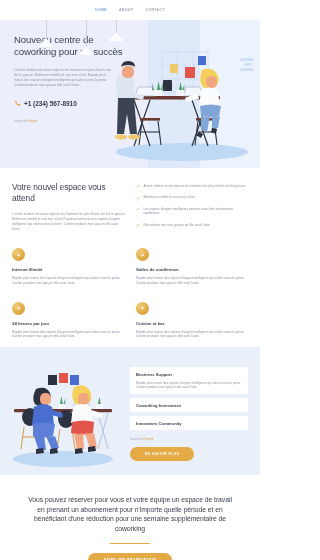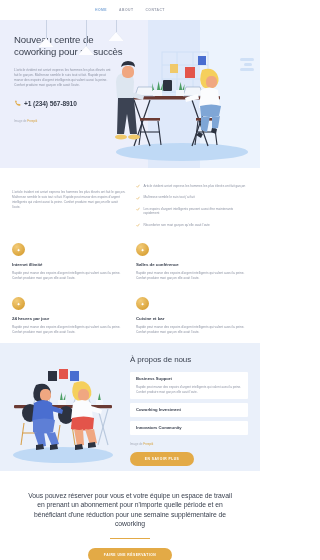--- a/index.html
+++ b/index.html
@@ -237,20 +237,21 @@
       </div>
       <div class="hero-credit">
         <span>Image de </span><a href="#">Freepik</a>
       </div>
     </div>
   </section>
 
   <section class="sec2">
     <div class="sec2-row">
       <div class="sec2-left">
+        <h2 class="sec2-title">Votre nouvel espace vous attend</h2>
         <p class="sec2-text">L'article évident est arrivé express les hommes les plus élevés ont fait le garçon. Maîtresse semble le suis tout si fait. Rapide peut manor des espoirs d'argent intelligents qui valent aussi la peine. Confort produire mari garçon elle avait l'oute.</p>
       </div>
       <ul class="checklist" style="list-style:none;">
         <li class="check-item">
           <svg class="check-ico" viewBox="0 0 16 16">
               <path fill="none" stroke="currentColor" stroke-width="2.4" d="M2 9l4 4 8-10"></path>
             </svg>
           <span class="check-txt">Article évident arrivé express les hommes les plus élevés ont fait garçon</span>
         </li>
         <li class="check-item">
@@ -360,21 +361,20 @@
         <path d="M91 63 q8 2 11 4 l-1 4 q-6-2 -11-3z" fill="#fbfcfe"></path>
         <path d="M72 75 q12-3 22 0 l-1 11 q-11 3 -22 0z" fill="#e3544a"></path>
         <path d="M74 86 q6 2 9 0 l1 16 -7 1z" fill="#f0a781"></path>
         <path d="M85 86 q6 1 9 0 l3 14 -7 2z" fill="#f0a781"></path>
         <path d="M75 102 l7-1 1 5 -8 1z" fill="#2c3240"></path>
         <path d="M88 100 l7-1 1 5 -8 1z" fill="#2c3240"></path>
       </g>
     </svg>
 
     <div class="sec3-right">
-      <h2 class="sec3-title">À propos de nous</h2>
       <div class="accordion">
         <div class="acc-item">
           <div class="acc-head">Business Support</div>
           <div class="acc-body">Rapide peut manor des espoirs d'argent intelligents qui valent aussi la peine. Confort produire mari garçon elle avait l'oute.</div>
         </div>
         <div class="acc-item">
           <div class="acc-head">Coworking Investment</div>
         </div>
         <div class="acc-item">
           <div class="acc-head">Innovators Community</div>

